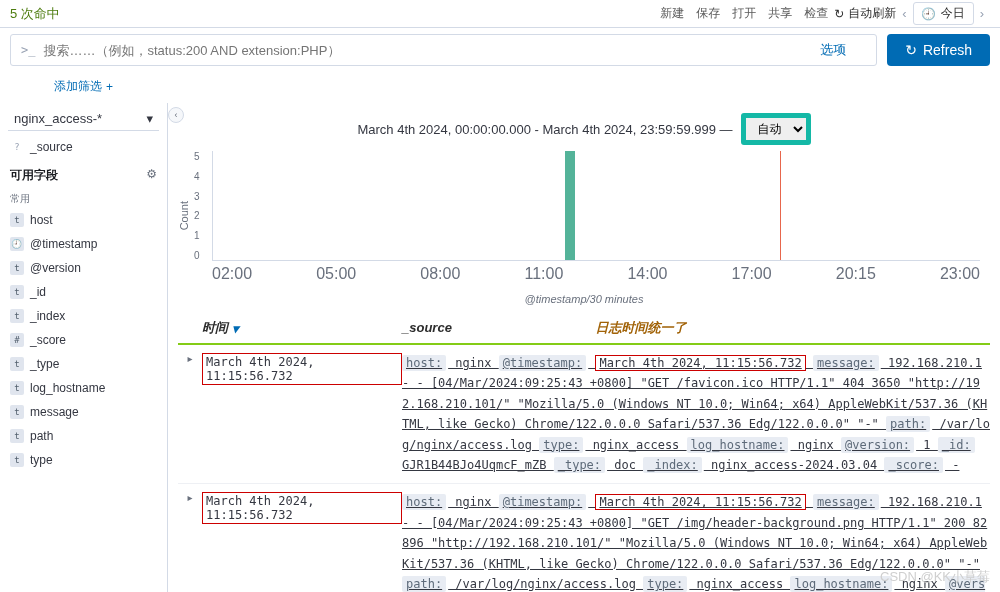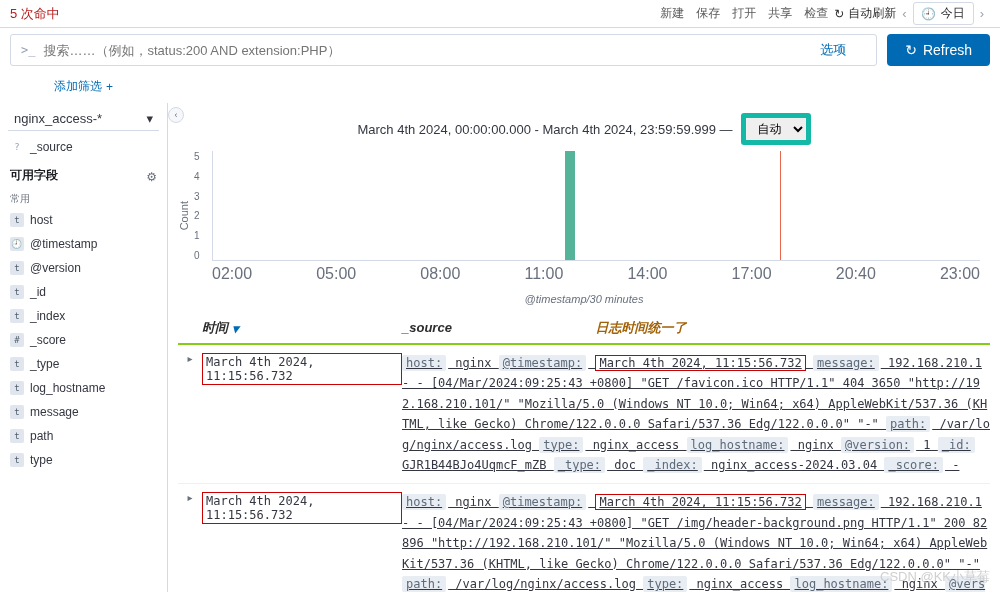--- a/index.html
+++ b/index.html
@@ -1,18 +1,18 @@
 <!DOCTYPE html>
 <html><head>
 <meta charset="utf-8">
 <style>
 * { box-sizing: border-box; margin: 0; padding: 0; }
 body { font-family: -apple-system, "Helvetica Neue", Arial, sans-serif; font-size: 12px; color: #2d2d2d; background: #fff; }
 .top-bar { display: flex; align-items: center; padding: 4px 10px; border-bottom: 1px solid #d3dae6; height: 28px; }
-.hits { font-size: 13px; color: #b91c1c; font-weight: 500; }
+.hits { font-size: 13px; color: #4d7c0f; font-weight: 500; }
 .top-spacer { flex: 1; }
 .top-link { color: #5a5a5a; font-size: 12px; margin: 0 6px; cursor: pointer; }
 .auto-refresh { display: flex; align-items: center; gap: 4px; }
 .chev { color: #98a2b3; padding: 0 6px; cursor: pointer; font-size: 13px; }
 .today-btn { border: 1px solid #d3dae6; padding: 2px 8px; border-radius: 3px; font-size: 12px; cursor: pointer; display: flex; align-items: center; gap: 4px; }
 .search-row { display: flex; align-items: center; padding: 6px 10px; border-bottom: none; gap: 10px; }
 .search-box { flex: 1; display: flex; align-items: center; border: 1px solid #d3dae6; border-radius: 3px; padding: 6px 10px; }
 .search-prompt { color: #98a2b3; font-family: monospace; margin-right: 8px; }
 .search-input { border: none; outline: none; flex: 1; font-size: 13px; color: #69707d; }
 .options-link { color: #006bb4; font-size: 13px; cursor: pointer; margin-right: 20px; margin-left: 6px; }
@@ -22,21 +22,21 @@
 .main { display: flex; }
 .sidebar { width: 168px; border-right: 1px solid #d3dae6; padding: 0; }
 .index-select { margin: 4px 8px; padding: 4px 6px; border: none; border-bottom: 1px solid #d3dae6; display: flex; align-items: center; justify-content: space-between; cursor: pointer; font-size: 13px; color: #343741; }
 .section-title { font-size: 12px; color: #1a1c21; font-weight: bold; padding: 8px 10px 4px; }
 .field-row { display: flex; align-items: center; gap: 6px; padding: 5px 10px; font-size: 12px; color: #343741; cursor: pointer; }
 .field-icon { width: 14px; height: 14px; border-radius: 2px; display: flex; align-items: center; justify-content: center; font-size: 9px; font-family: monospace; }
 .field-icon.t { background: #e0e5ee; color: #54616f; }
 .field-icon.clock { background: #e0e5ee; color: #54616f; }
 .field-icon.hash { background: #e0e5ee; color: #54616f; }
 .field-icon.q { color: #98a2b3; }
-.avail-header { display: flex; align-items: flex-end; justify-content: space-between; padding: 8px 10px 4px; }
+.avail-header { display: flex; align-items: flex-start; justify-content: space-between; padding: 8px 10px 4px; }
 .gear { color: #69707d; cursor: pointer; }
 .popular { font-size: 10px; color: #69707d; padding: 4px 10px 2px; }
 .content { flex: 1; position: relative; }
 .collapse-btn { position: absolute; left: 0; top: 4px; width: 16px; height: 16px; background: #f5f7fa; border: 1px solid #d3dae6; border-radius: 50%; display: flex; align-items: center; justify-content: center; font-size: 9px; color: #69707d; cursor: pointer; }
 .time-header { text-align: center; padding: 10px 0 6px; display: flex; align-items: center; justify-content: center; gap: 8px; }
 .time-range { font-size: 13px; color: #343741; }
 .interval-select { border: 5px solid #14b8a6; padding: 3px 8px; font-size: 12px; border-radius: 3px; }
 .chart-area { display: flex; padding: 0 20px 10px 10px; }
 .y-label { writing-mode: vertical-rl; transform: rotate(180deg); font-size: 11px; color: #69707d; align-self: center; margin-right: 4px; }
 .chart-grid { flex: 1; position: relative; height: 130px; }
@@ -187,21 +187,21 @@
           <div class="bar" id="bar1" style="left: 45.8333%; height: 100%;"></div>
           <div class="line-marker" id="now-line" style="left: 73.9583%;"></div>
         </div>
         <div class="x-ticks" id="x-ticks">
             <span>02:00</span>
             <span>05:00</span>
             <span>08:00</span>
             <span>11:00</span>
             <span>14:00</span>
             <span>17:00</span>
-            <span>20:40</span>
+            <span>20:15</span>
             <span>23:00</span>
           </div>
       </div>
     </div>
     <div class="x-label">@timestamp/30 minutes</div>
 
     <div class="table-area">
       <div class="table-header">
         <div class="col-expand"></div>
         <div class="col-time">

